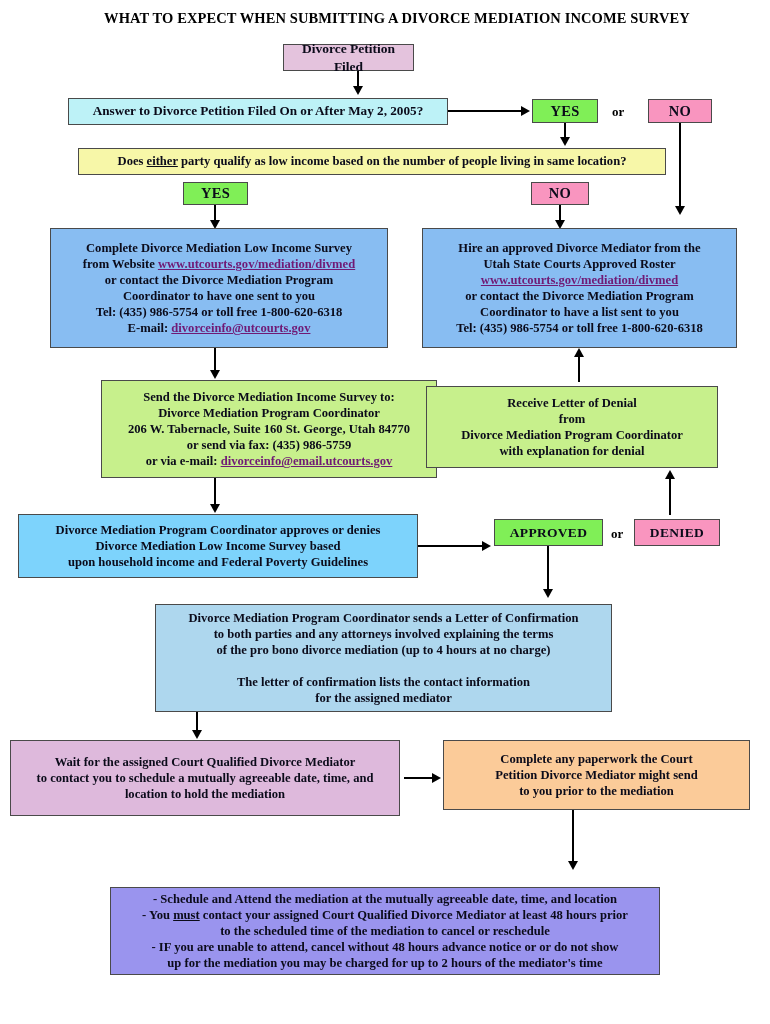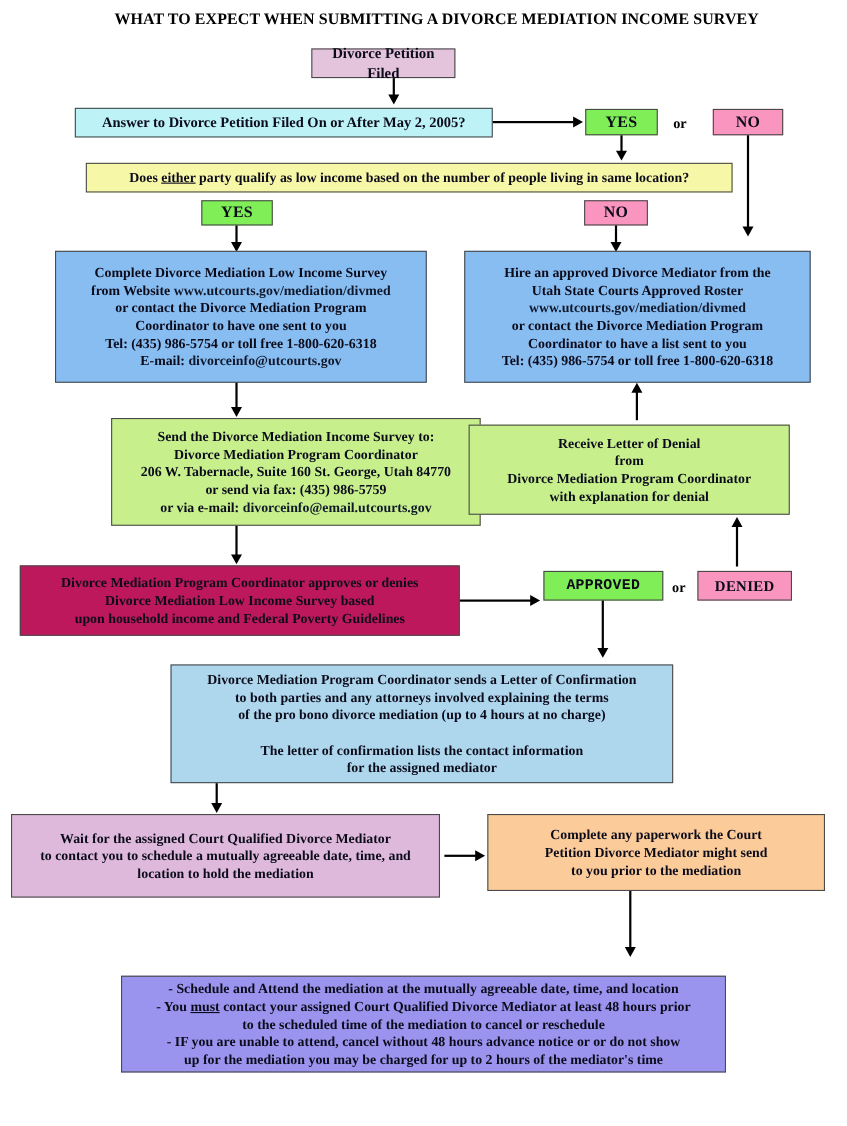--- a/index.html
+++ b/index.html
@@ -47,21 +47,22 @@
   .badge {
     font-size: 14.5px;
     letter-spacing: 0.3px;
   }
   .or-label {
     position: absolute;
     font-weight: bold;
     font-size: 13px;
   }
   .lnk {
-    color: #0f172a;
+    color: #701a75;
+    text-decoration: underline;
     text-align: center;
   }
   .u { text-decoration: underline; }
 
   
   .vline {
     position: absolute;
     width: 2px;
     background: #000;
   }
@@ -191,32 +192,32 @@
       <span>with explanation for denial</span>
     </span>
   </div>
 
   <div class="vline" style="left:214px; top:478px; height:28px;"></div>
   <div class="arrow-down" style="left:209.5px; top:504px;"></div>
 
   <div class="vline" style="left:669px; top:478px; height:37px;"></div>
   <div class="arrow-up" style="left:664.5px; top:470px;"></div>
 
-  <div class="node" style="left:18px; top:514px; width:400px; height:64px; background:#be185d; font-size:12.6px;">
+  <div class="node" style="left:18px; top:514px; width:400px; height:64px; background:#7dd3fc; font-size:12.6px;">
     <span class="inner">
       <span>Divorce Mediation Program Coordinator approves or denies</span><br>
       <span>Divorce Mediation Low Income Survey based</span><br>
       <span>upon household income and Federal Poverty Guidelines</span>
     </span>
   </div>
 
   <div class="hline" style="left:418px; top:545px; width:66px;"></div>
   <div class="arrow-right" style="left:482px; top:540.5px;"></div>
 
-  <div class="node badge" style="left:494px; top:519px; width:109px; height:27px; background:#80ef57; font-size:13.5px;font-family:Liberation Mono, monospace;">
+  <div class="node badge" style="left:494px; top:519px; width:109px; height:27px; background:#80ef57; font-size:13.5px;">
     <span class="inner">APPROVED</span>
   </div>
 
   <div class="or-label" style="left:611px; top:526px;">or</div>
 
   <div class="node badge" style="left:634px; top:519px; width:86px; height:27px; background:#f995bf; font-size:13.5px;">
     <span class="inner">DENIED</span>
   </div>
 
   <div class="vline" style="left:547px; top:546px; height:45px;"></div>

